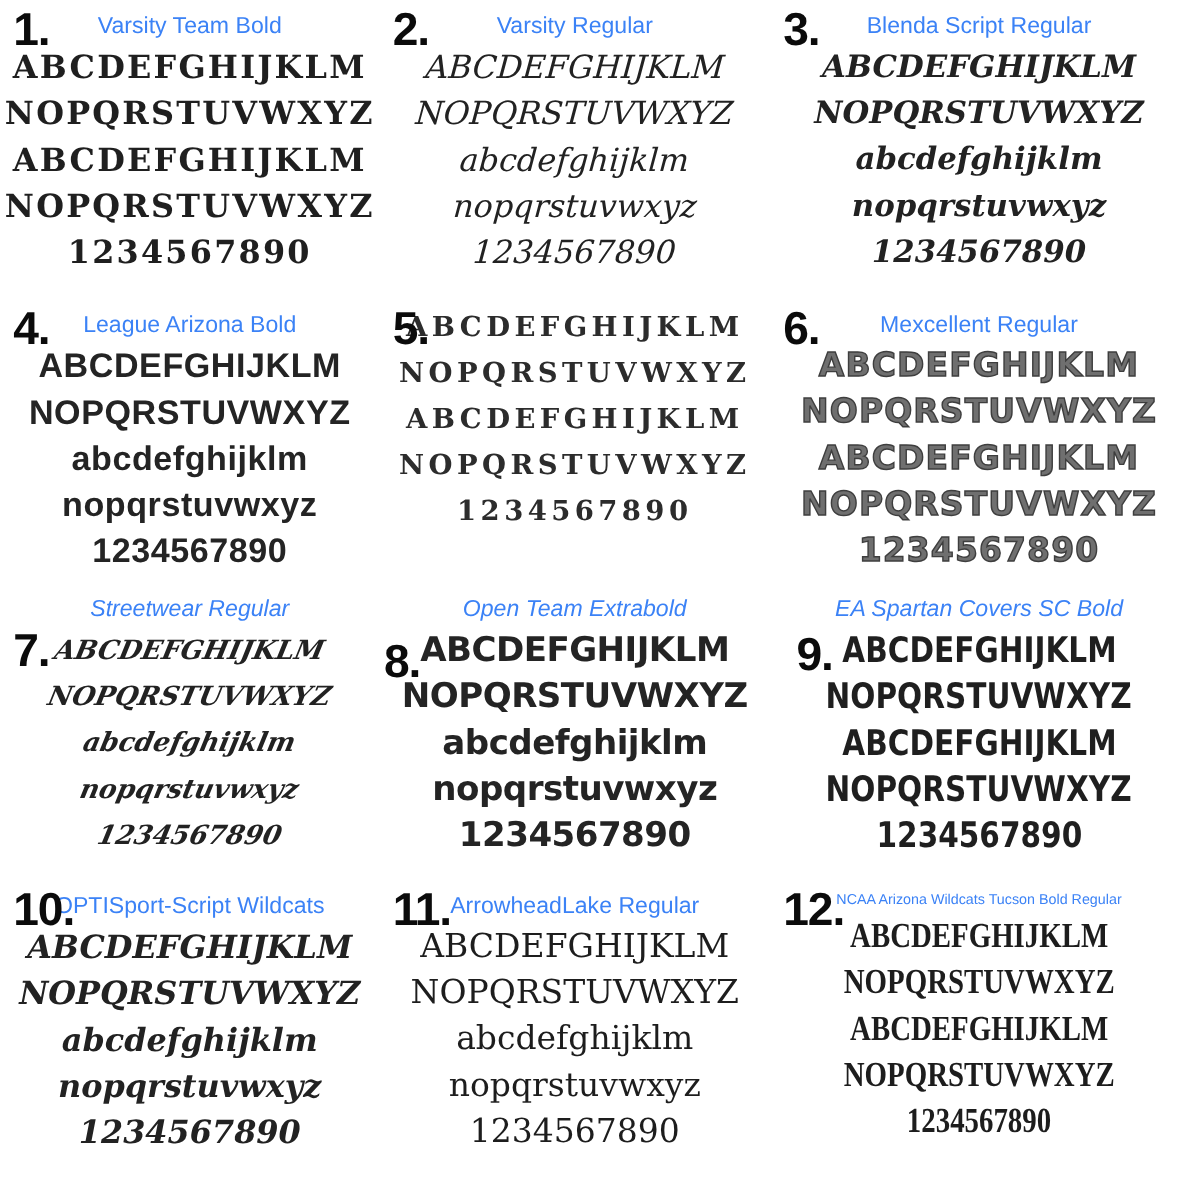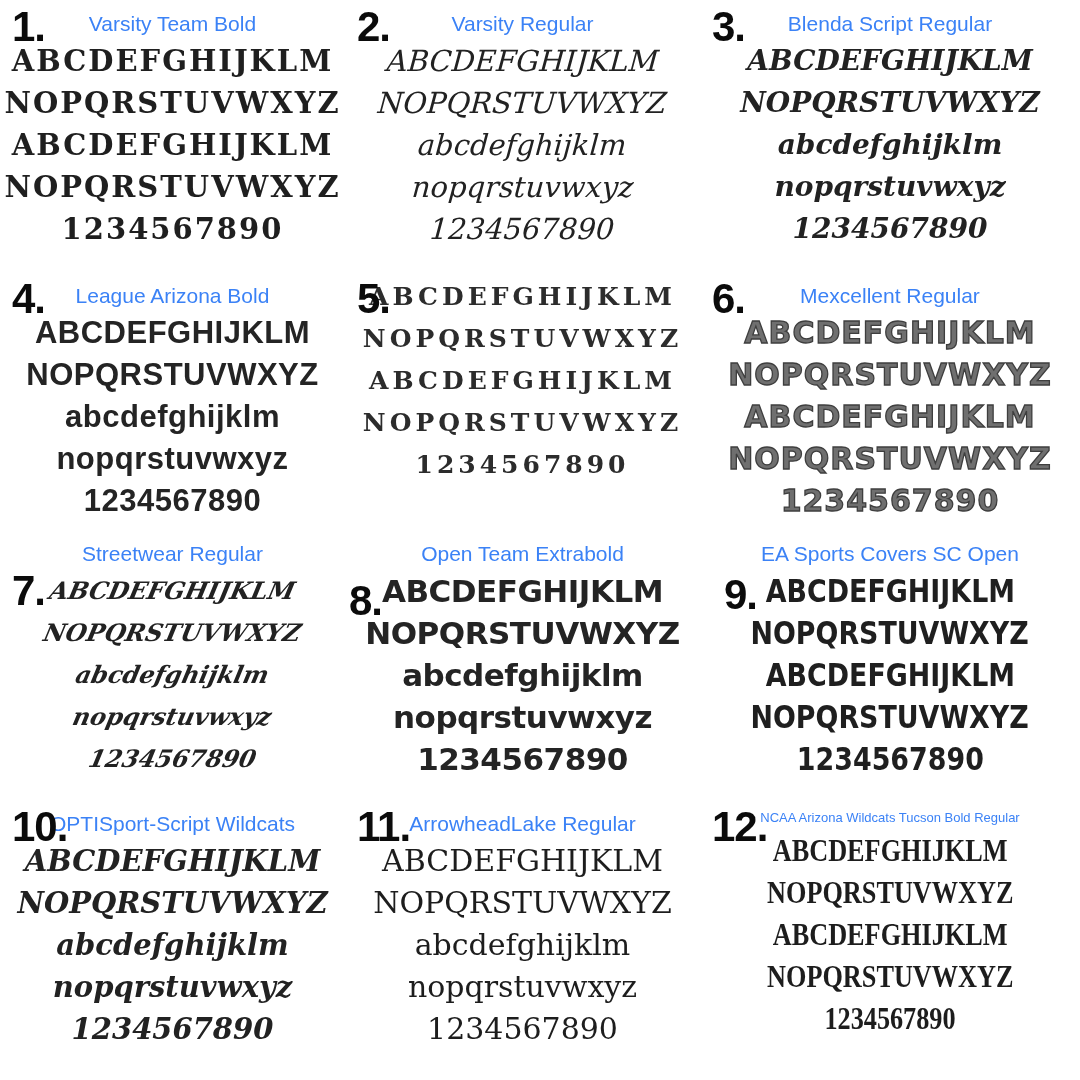--- a/index.html
+++ b/index.html
@@ -19,21 +19,21 @@
     font-family:"Liberation Sans", sans-serif;
     font-weight:700;font-size:42px;line-height:1;
     color:#0b0b0b;letter-spacing:-1px;
   }
   .caption{
     margin-top:12px;text-align:center;
     font-size:21px;color:#3b82f6;font-weight:400;
     white-space:nowrap;
   }
   .caption.small{font-size:13px;margin-top:10px;}
-  .cap-top .caption{margin-top:6px;}
+  .cap-top .caption{margin-top:6px;font-style:italic;}
   .num-mid .num{top:34px;}
   .num-inline .num{top:44px;left:4px;}
   .num-inline9 .num{top:38px;left:24px;}
   .lines{margin-top:4px;display:flex;flex-direction:column;align-items:center;justify-content:flex-end;}
   .ln{
     line-height:42px;white-space:nowrap;text-align:center;
     color:#222222;
   }
   
   .s-varsity .ln{font-family:"DejaVu Serif",serif;font-weight:700;font-size:29px;letter-spacing:2px;color:#1f1f1f;}
@@ -155,21 +155,21 @@
       <div class="ln">ABCDEFGHIJKLM</div>
       <div class="ln">NOPQRSTUVWXYZ</div>
       <div class="ln">abcdefghijklm</div>
       <div class="ln">nopqrstuvwxyz</div>
       <div class="ln">1234567890</div>
     </div>
   </div>
 
   <div class="cell s-easports cap-top num-inline9">
     <div class="num">9.</div>
-    <div class="caption">EA Sports Covers SC Open</div>
+    <div class="caption">EA Spartan Covers SC Bold</div>
     <div class="lines">
       <div class="ln">ABCDEFGHIJKLM</div>
       <div class="ln">NOPQRSTUVWXYZ</div>
       <div class="ln">ABCDEFGHIJKLM</div>
       <div class="ln">NOPQRSTUVWXYZ</div>
       <div class="ln">1234567890</div>
     </div>
   </div>
 
   <div class="cell s-optisport">

